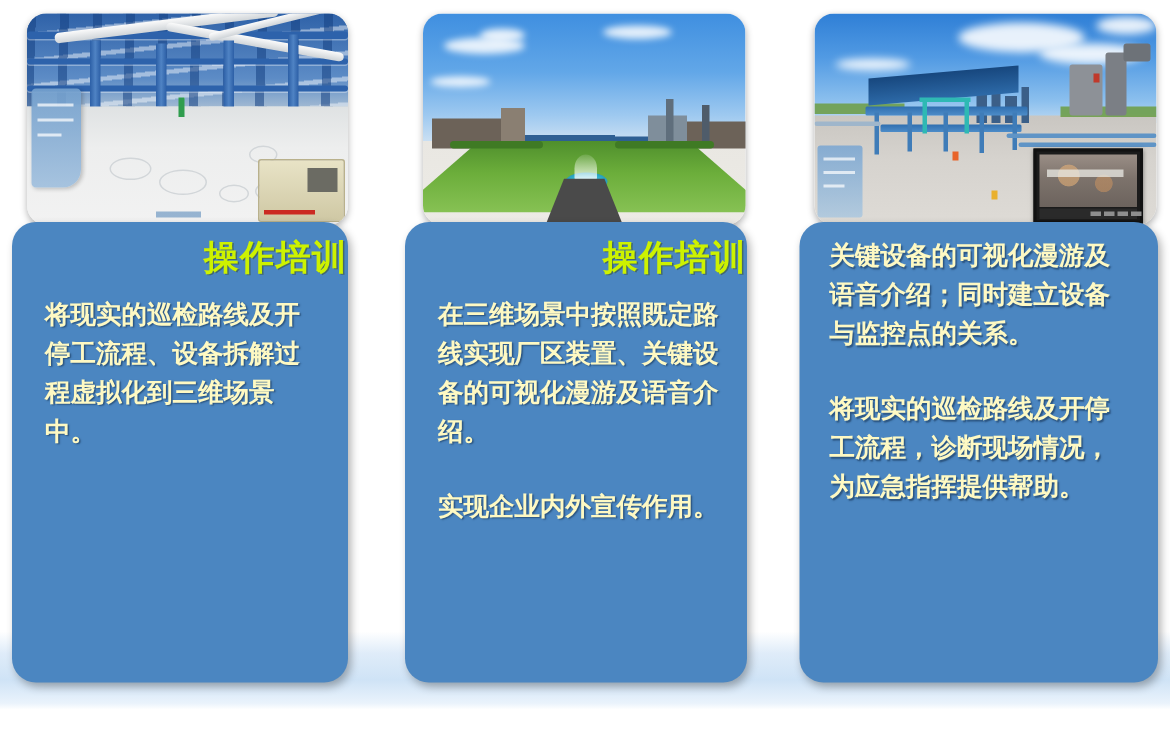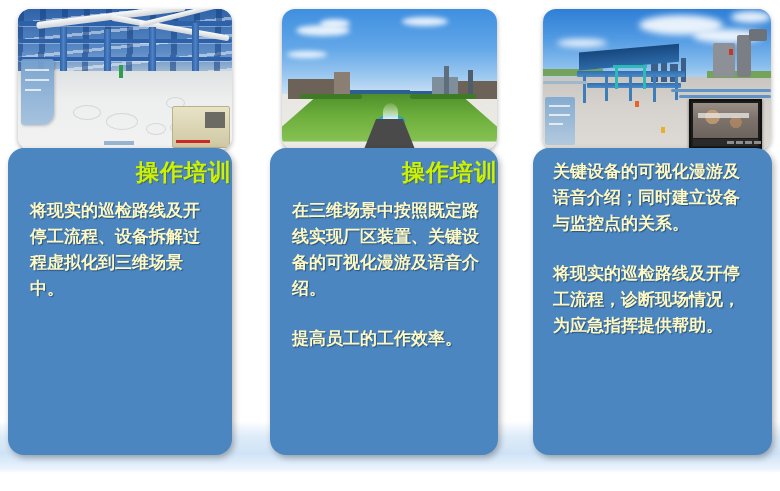--- a/index.html
+++ b/index.html
@@ -312,21 +312,21 @@
         <div class="s2-fountain"></div>
         <div class="s2-spray"></div>
         <div class="s2-road"></div>
       </div>
     </div>
 
     <div class="card">
       <div class="card-title">操作培训</div>
       <div class="card-body">
         <p>在三维场景中按照既定路线实现厂区装置、关键设备的可视化漫游及语音介绍。</p>
-        <p>提高员工的工作效率。</p>
+        <p>实现企业内外宣传作用。</p>
       </div>
     </div>
   </div>
 
   <div class="card-wrap c3">
 
     <div class="thumb">
       <div class="scene">
         <div class="s3-sky"></div>
         <div class="s3-cloud" style="left:96px;  top:6px;  width:84px; height:20px;"></div>

